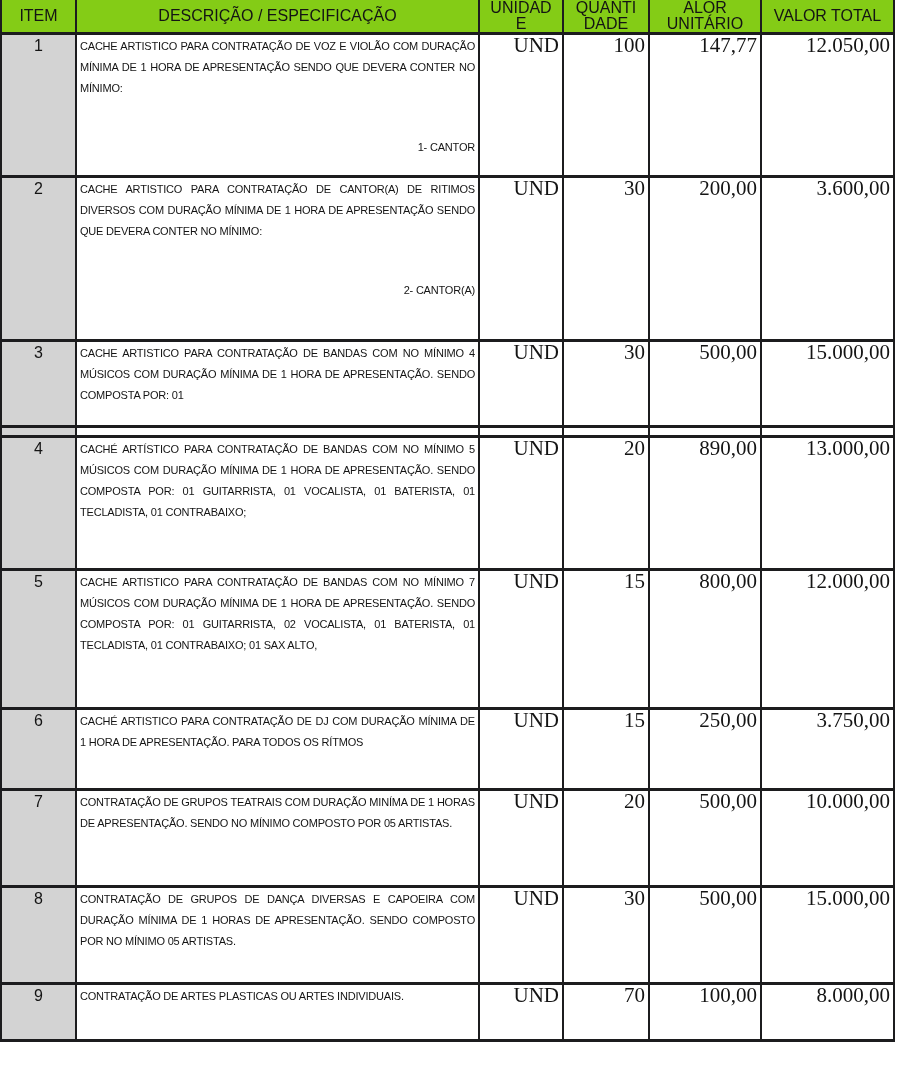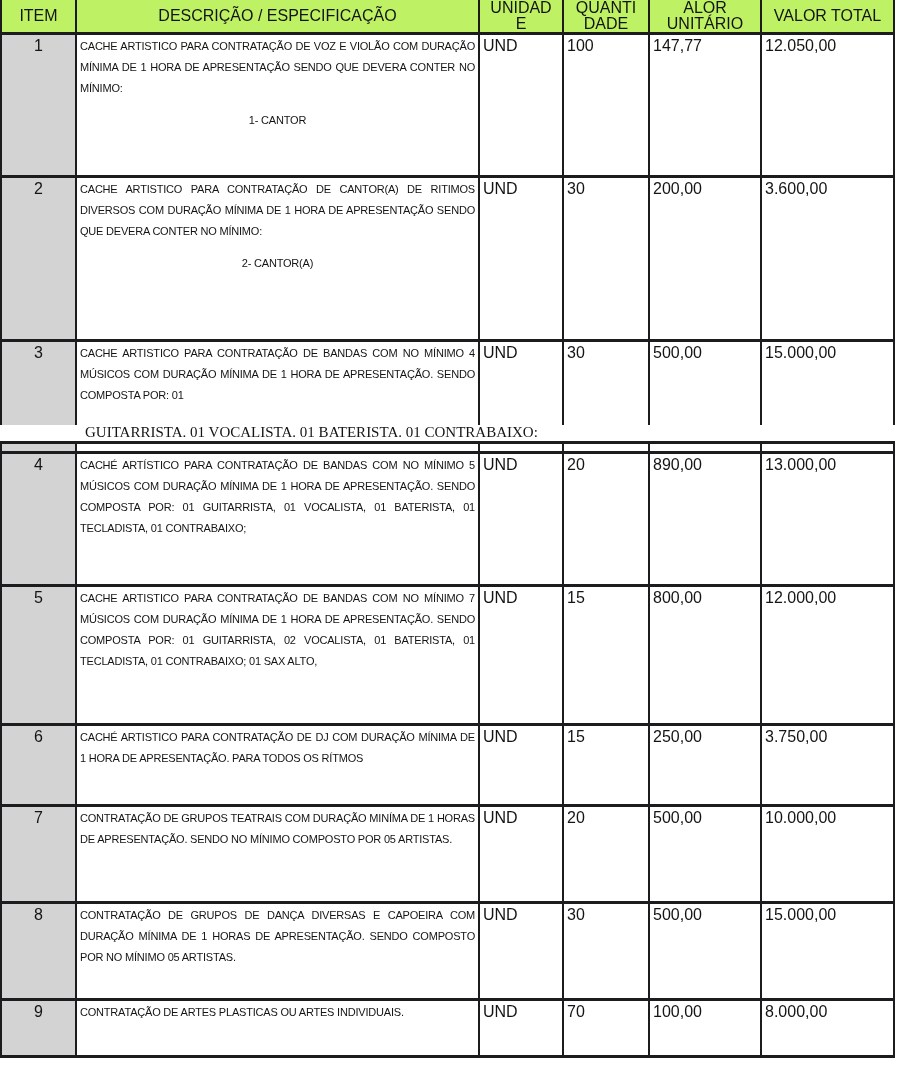--- a/index.html
+++ b/index.html
@@ -31,21 +31,21 @@
     vertical-align:top;
     padding:1px 3px;
     overflow:hidden;
     box-sizing:border-box;
   }
   
   .part1 .quote th{border-top:none;}
   .part1 .quote tr:last-child td{border-bottom:none;}
 
   .quote th{
-    background:#bef264;
+    background:#84cc16;
     font-weight:normal;
     font-size:16px;
     line-height:16px;
     text-align:center;
     vertical-align:middle;
     height:33px;
     white-space:pre-line;
     padding:0 2px;
   }
   td.item{
@@ -53,22 +53,22 @@
     text-align:center;
     font-size:16px;
     padding-top:2px;
   }
   td.desc{
     font-size:11px;
     line-height:21px;
     text-align:justify;
     letter-spacing:-0.2px;
   }
-  td.desc .detail{margin-top:11px;text-align:center;}
-  td.num{font-size:16px;line-height:19px;text-align:left;}
+  td.desc .detail{margin-top:38px;text-align:right;}
+  td.num{font-size:21px;line-height:19px;text-align:right;font-family:Liberation Serif, serif;}
 
   .part1{height:425px;overflow:hidden;}
 
   .band{
     height:16px;
     background:#fff;
     font-family:"Liberation Serif",serif;
     font-size:15px;
     line-height:15px;
     padding-left:85px;
@@ -136,23 +136,20 @@
             </td>
             <td class="num">UND</td>
             <td class="num">30</td>
             <td class="num">500,00</td>
             <td class="num">15.000,00</td>
           </tr>
         </tbody>
     </table>
   </div>
 
-  <div class="band">
-    <span>GUITARRISTA. 01 VOCALISTA. 01 BATERISTA. 01 CONTRABAIXO:</span>
-  </div>
 
   <table class="quote">
     <colgroup>
       <col class="c-item">
         <col class="c-desc">
         <col class="c-und">
       <col class="c-qty">
         <col class="c-vu">
         <col class="c-vt">
     </colgroup>

